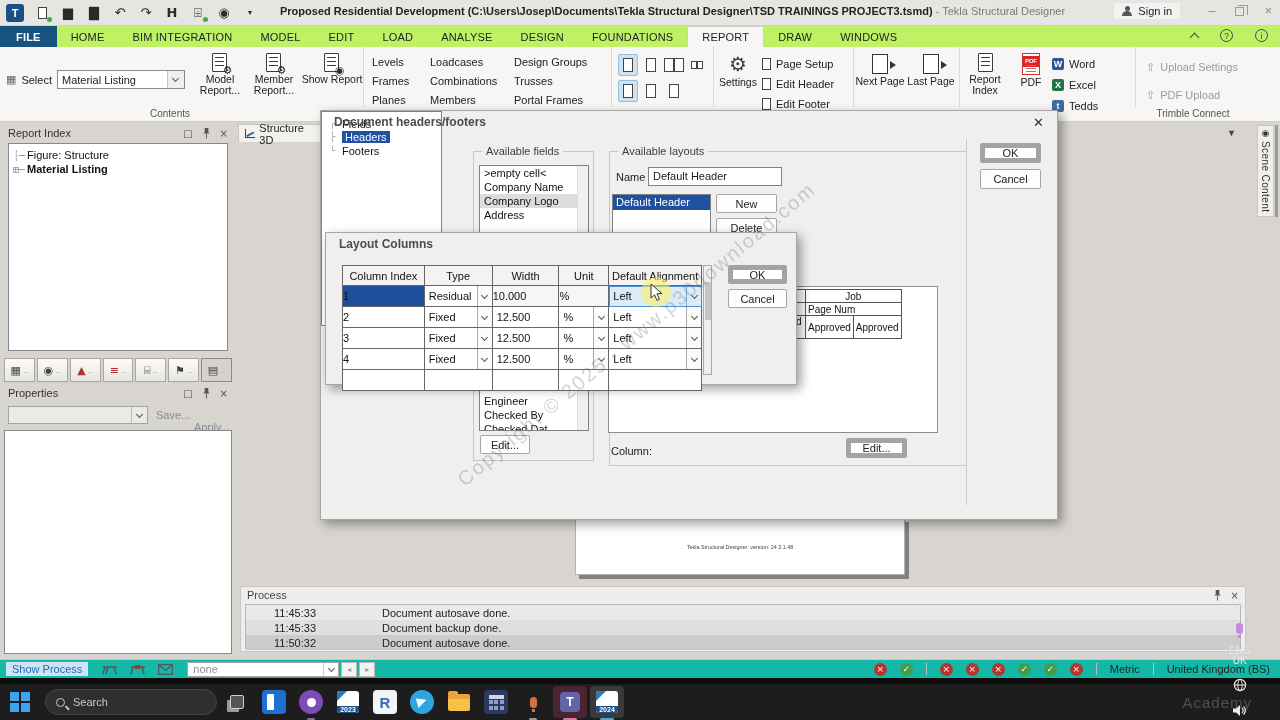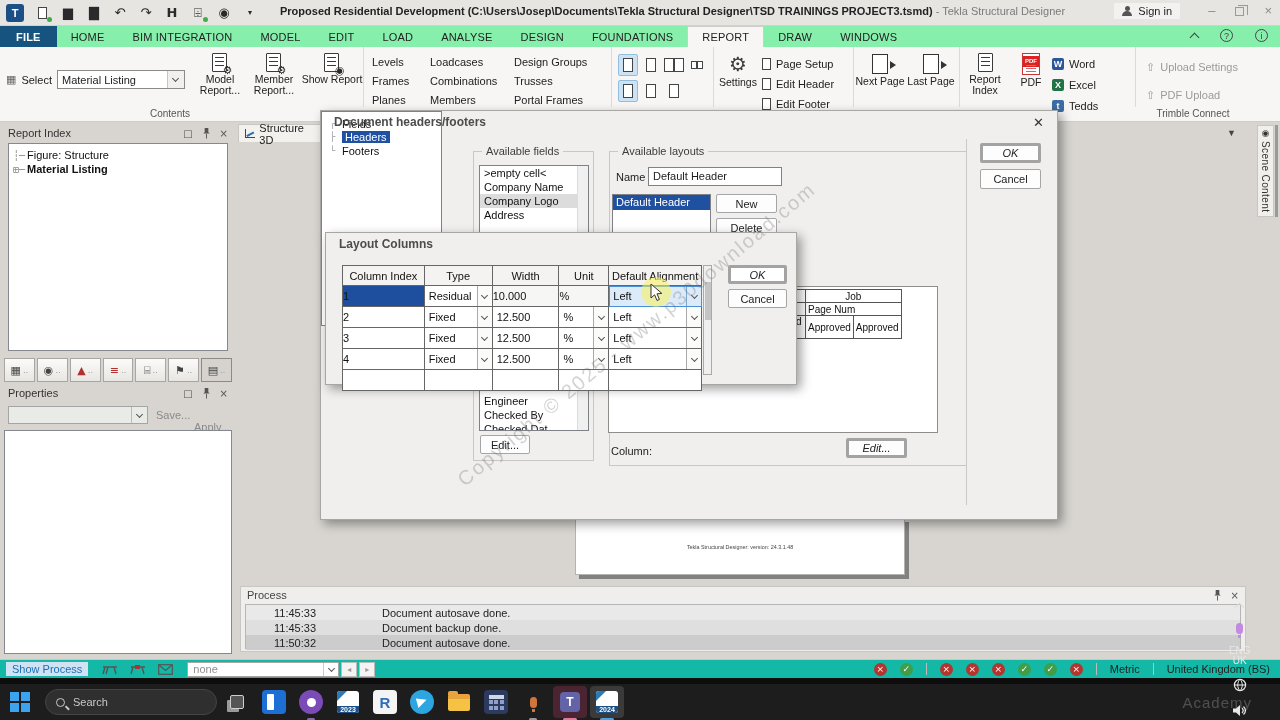--- a/index.html
+++ b/index.html
@@ -17,21 +17,21 @@
   .tb-title .suffix { color:#7a7a7a; font-weight:normal; }
   .signin { position:absolute; right:100px; top:3px; display:flex; align-items:center; gap:6px; padding:2px 8px; background:#f3f2f0; }
   .person { width:10px; height:10px; position:relative; }
   .person::before { content:''; position:absolute; left:2.5px; top:0; width:5px; height:5px; border-radius:50%; background:#555; }
   .person::after { content:''; position:absolute; left:0; top:5px; width:10px; height:5px; border-radius:5px 5px 0 0; background:#555; }
   .winbtns { position:absolute; right:8px; top:3px; display:flex; gap:20px; color:#8a8a8a; font-size:13px; }
   .restore-ico { width:9px; height:9px; border:1px solid #9a9a9a; position:relative; margin-top:4px; }
   .restore-ico::before { content:''; position:absolute; left:2px; top:-3px; width:9px; height:9px; border:1px solid #9a9a9a; border-bottom:none; border-left:none; }
 
   
-  #tabrow { position:absolute; left:0; top:26px; width:1280px; height:21px; background:#86efac; display:flex; align-items:stretch; }
+  #tabrow { position:absolute; left:0; top:26px; width:1280px; height:21px; background:#bef264; display:flex; align-items:stretch; }
   .rtab { padding:0 14px; display:flex; align-items:center; font-size:11px; color:#222; letter-spacing:.2px; }
   .rtab.file { background:#17537f; color:#fff; font-weight:bold; padding:0 16px; }
   .rtab.active { background:#f7f6f4; border:1px solid #cfcdc9; border-bottom:none; font-weight:normal; }
   .tabrow-right { position:absolute; right:12px; top:3px; display:flex; gap:22px; align-items:center; color:#444; }
   .circ-ico { width:13px; height:13px; border:1px solid #444; border-radius:50%; font-size:9px; display:flex; align-items:center; justify-content:center; }
   .chevup { width:7px; height:7px; border-left:1.5px solid #444; border-top:1.5px solid #444; transform:rotate(45deg); margin-top:3px; }
 
   
   #ribbon { position:absolute; left:0; top:47px; width:1280px; height:75px; background:#f7f6f4; border-bottom:1px solid #cfcdc9; display:flex; }
   .rgroup { position:relative; height:60px; padding-top:3px; display:flex; align-items:flex-start; border-right:1px solid #dddbd7; }
@@ -122,21 +122,21 @@
   .titem .tg { color:#999; font-family:"DejaVu Sans Mono",monospace; font-size:9px; width:12px; }
   .titem .lbl.sel { background:#2050a0; color:#fff; padding:0 3px; }
   #fields-group { left:152px; top:40px; width:121px; height:310px; }
   #fields-list { position:absolute; left:5px; top:13px; width:110px; height:266px; background:#fff; border:1px solid #7e8287; overflow:hidden; }
   .fitem { height:14px; line-height:14px; padding-left:4px; color:#111; white-space:nowrap; }
   .fitem.hover { background:#dcdcdc; }
   #fields-bottom { position:absolute; left:0; top:214px; width:100%; }
   #fields-scroll { position:absolute; right:0; top:0; width:11px; height:100%; background:#f0f0f0; border-left:1px solid #ddd; }
   #fields-scroll .thumb { position:absolute; left:1px; top:110px; width:9px; height:70px; background:#cdcdcd; }
   .btn { background:#fdfdfd; border:1px solid #a5a5a5; border-radius:2px; display:flex; align-items:center; justify-content:center; color:#222; font-size:11px; }
-  .btn.focus { border:3px solid #a3a3a3;font-style:italic; }
+  .btn.focus { border:5px solid #a3a3a3; }
   #layouts-group { left:288px; top:40px; width:358px; height:315px; }
   #name-lbl { position:absolute; left:6px; top:19px; }
   #name-input { position:absolute; left:38px; top:15px; width:134px; height:19px; background:#fff; border:1px solid #7e8287; padding-left:4px; line-height:17px; }
   #layouts-list { position:absolute; left:2px; top:42px; width:99px; height:94px; background:#fff; border:1px solid #7e8287; }
   .litem.sel { background:#2050a0; color:#fff; height:15px; line-height:15px; padding-left:3px; }
   #new-btn { position:absolute; left:106px; top:42px; width:61px; height:19px; }
   #del-btn { position:absolute; left:106px; top:66px; width:61px; height:19px; }
   #preview-box { position:absolute; left:287px; top:175px; width:330px; height:147px; background:#fff; border:1px solid #8f8d8a; }
   #ptable { position:absolute; left:150px; top:2px; border-collapse:collapse; }
   #ptable td { border:1px solid #555; height:13px; font-size:10px; padding:0 2px; color:#111; }

